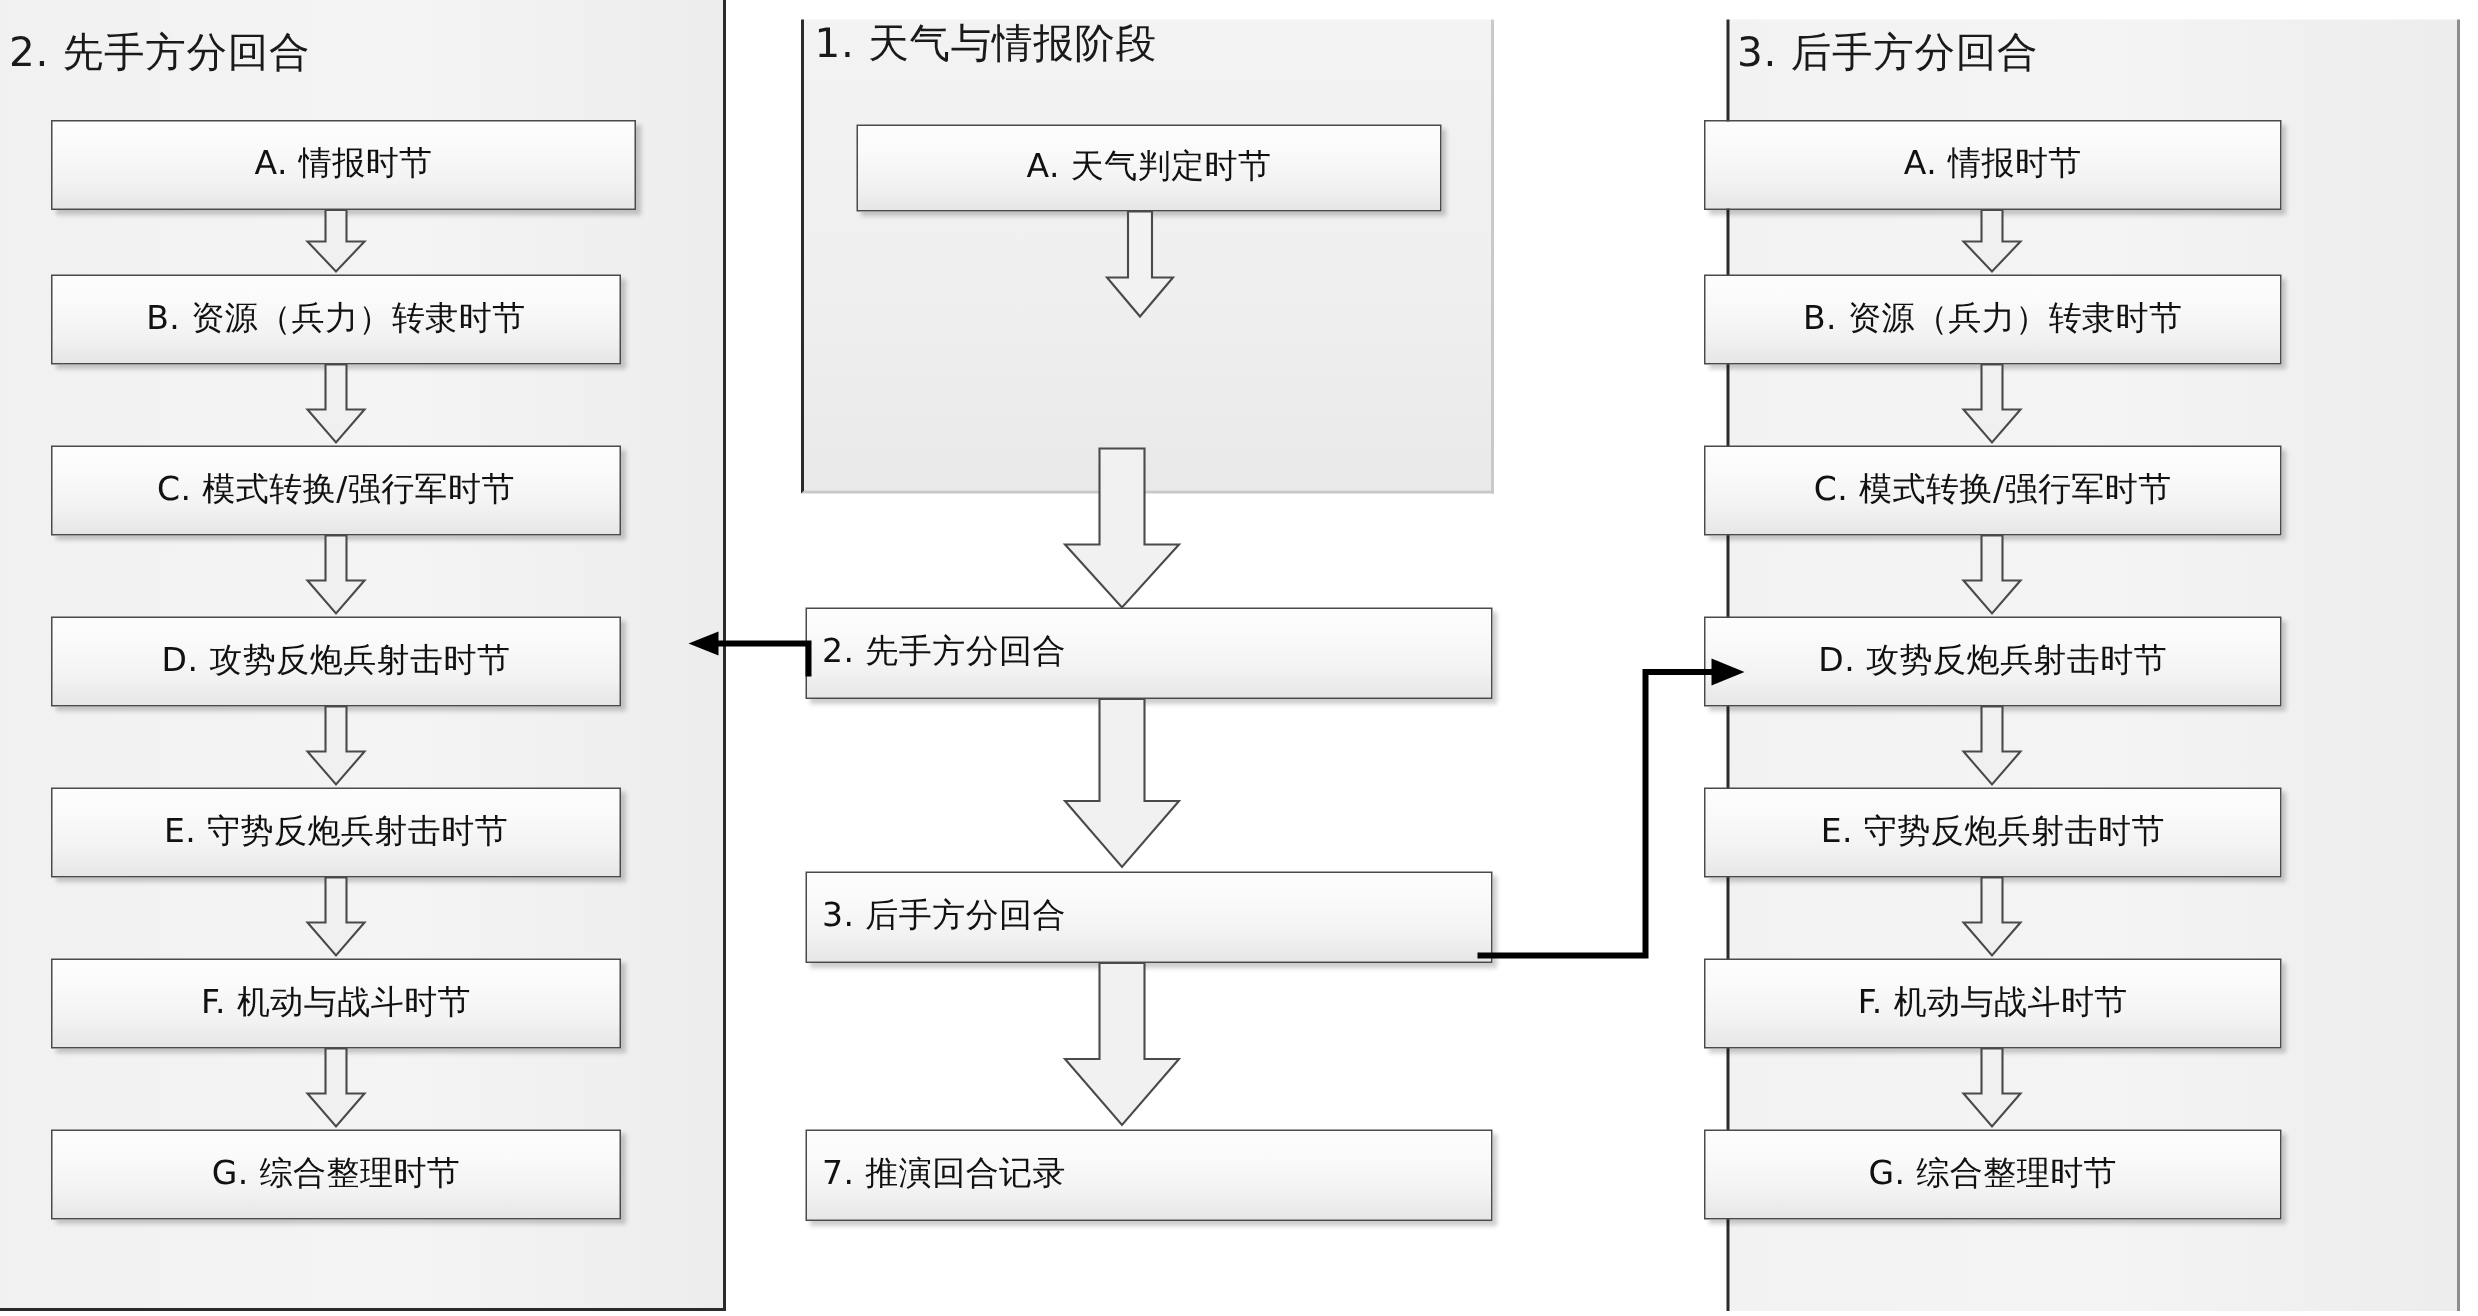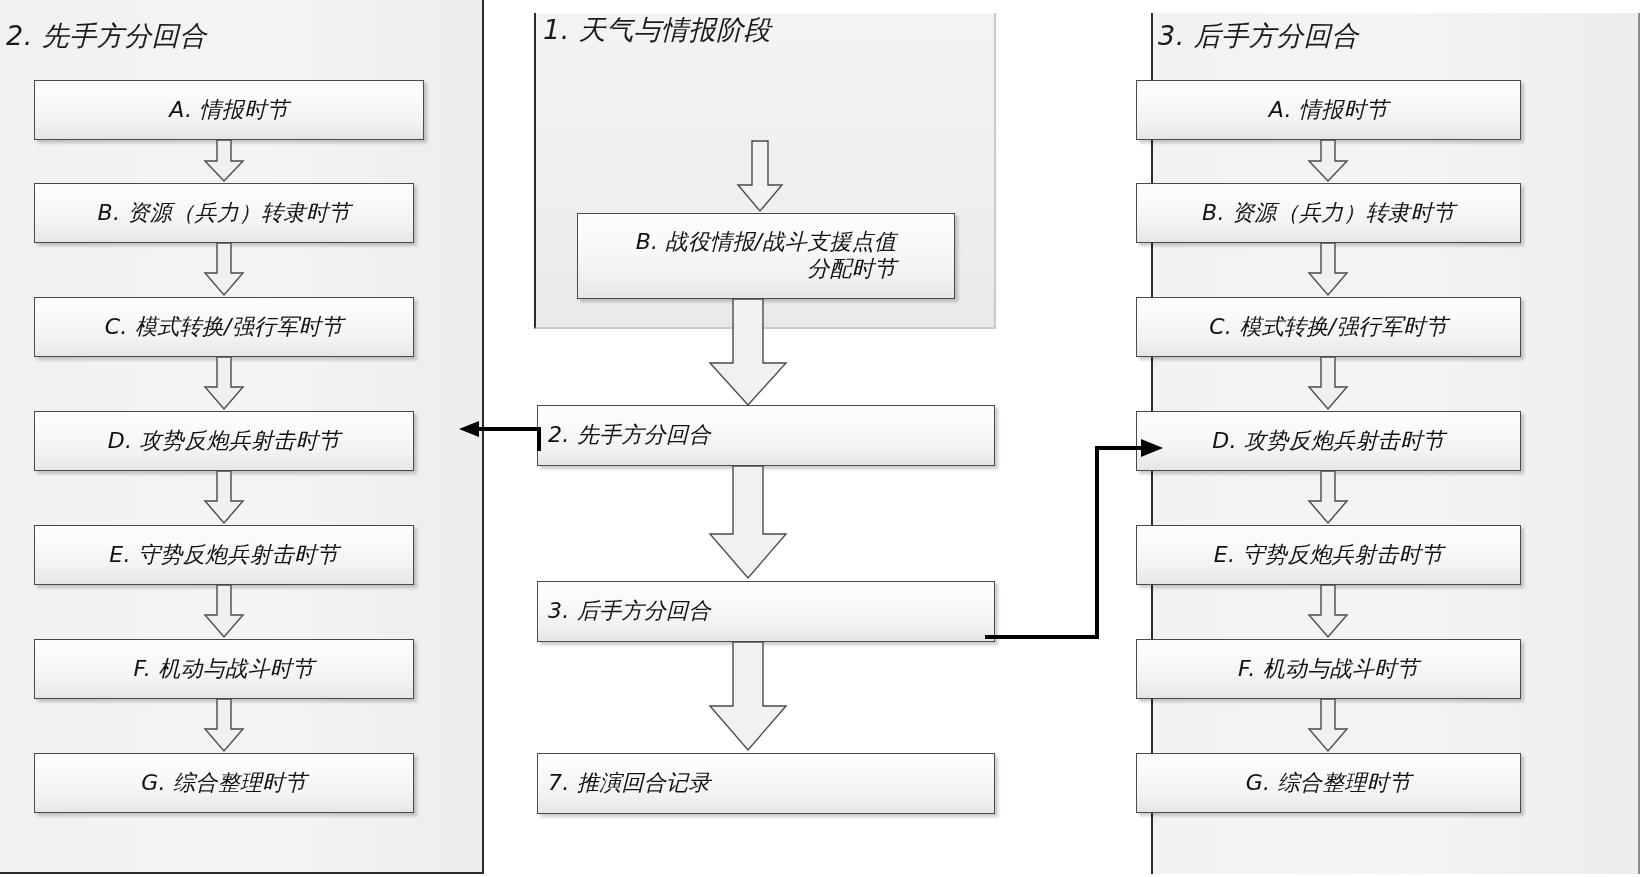--- a/index.html
+++ b/index.html
@@ -3,21 +3,21 @@
 <meta charset="utf-8">
 <style>
   html,body{margin:0;padding:0;}
   body{
     width:1652px;height:877px;
     background:#ffffff;
     font-family:"DejaVu Sans","Liberation Sans",sans-serif;
     overflow:hidden;
     position:relative;
   }
-  #stage{position:absolute;left:0;top:0;width:1652px;height:877px;font-style:italic;}
+  #stage{position:absolute;left:0;top:0;width:1652px;height:877px;}
 
   
   .panel{position:absolute;box-sizing:border-box;}
   .panel-left{
     left:0px;top:0px;width:484px;height:874px;
     background:linear-gradient(to right,#f1f1f1 0%,#f4f4f4 55%,#ededed 100%);
     border-right:2px solid #2b2b2b;
     border-bottom:2px solid #2b2b2b;
   }
   .panel-mid{
@@ -109,22 +109,21 @@
   </div>
   <div class="v-arrow" style="left:202px;top:699px;">
     <svg width="44" height="55" viewBox="0 0 44 55">
       <path d="M15 0 L15 30 L3 30 L22 52 L41 30 L29 30 L29 0 Z" fill="#f0f0f0" stroke="#4a4a4a" stroke-width="1.4"></path>
     </svg>
   </div>
 
   <div class="panel panel-mid"></div>
   <div class="panel-title" style="left:543px;top:16px;">1. 天气与情报阶段</div>
 
-  <div class="box" style="left:577px;top:213px;width:378px;height:86px;">B. 战役情报/战斗支援点值
-分配时节</div>
+  <div class="box" style="left:571px;top:83px;width:390px;height:58px;">A. 天气判定时节</div>
 
   <div class="v-arrow" style="left:735px;top:141px;">
     <svg width="50" height="73" viewBox="0 0 50 73">
       <path d="M17 0 L17 44 L3 44 L25 70 L47 44 L33 44 L33 0 Z" fill="#f2f2f2" stroke="#4a4a4a" stroke-width="1.4"></path>
     </svg>
   </div>
 
   <div class="v-arrow" style="left:706px;top:299px;">
     <svg width="84" height="110" viewBox="0 0 84 110">
       <path d="M27 0 L27 64 L4 64 L42 106 L80 64 L57 64 L57 0 Z" fill="#f1f1f1" stroke="#4a4a4a" stroke-width="1.4"></path>

